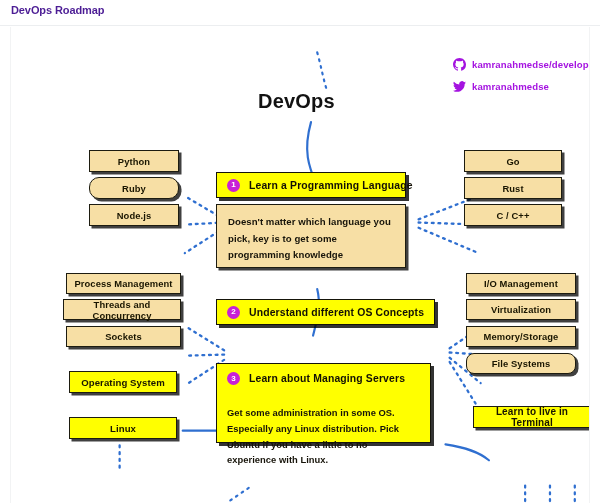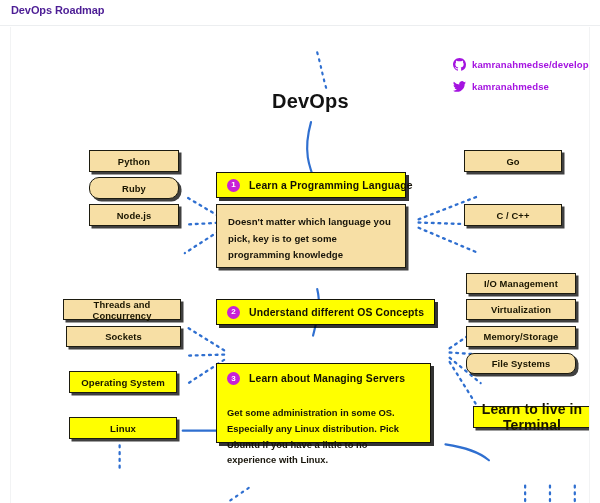--- a/index.html
+++ b/index.html
@@ -186,21 +186,21 @@
 
   <div class="social" style="left:442px;top:53px;">
     <span class="sico">
       <svg viewBox="0 0 16 16">
           <path fill="#a413e0" d="M16 3.04a6.6 6.6 0 0 1-1.89.52 3.3 3.3 0 0 0 1.45-1.82 6.6 6.6 0 0 1-2.09.8A3.28 3.28 0 0 0 7.8 5.57 9.32 9.32 0 0 1 1.11 2.18a3.28 3.28 0 0 0 1.02 4.38 3.26 3.26 0 0 1-1.49-.41v.04a3.28 3.28 0 0 0 2.63 3.22 3.3 3.3 0 0 1-1.48.06 3.29 3.29 0 0 0 3.07 2.28A6.59 6.59 0 0 1 0 13.12a9.29 9.29 0 0 0 5.03 1.48c6.04 0 9.34-5 9.34-9.34l-.01-.43A6.68 6.68 0 0 0 16 3.04z"></path>
         </svg>
     </span>
     <span>kamranahmedse</span>
   </div>
 
-  <div class="root-title" style="left:261px;top:63px;">DevOps</div>
+  <div class="root-title" style="left:247px;top:63px;">DevOps</div>
 
   <div class="step" style="left:205px;top:145px;width:190px;height:26px;">
     <span class="badge">1</span>
     <span class="step-title">Learn a Programming Language</span>
   </div>
 
   <div class="desc" style="left:205px;top:177px;width:190px;height:64px;">Doesn't matter which language you pick, key is to get some programming knowledge</div>
 
   <div class="node sub tan" style="left:78px;top:123px;width:90px;height:22px;">
     <span class="node-label">Python</span>
@@ -208,29 +208,35 @@
   <div class="node sub tan" style="left:78px;top:150px;width:90px;height:22px;border-radius:10px;">
     <span class="node-label">Ruby</span>
   </div>
   <div class="node sub tan" style="left:78px;top:177px;width:90px;height:22px;">
     <span class="node-label">Node.js</span>
   </div>
 
   <div class="node sub tan" style="left:453px;top:123px;width:98px;height:22px;">
     <span class="node-label">Go</span>
   </div>
+  <div class="node sub tan" style="left:453px;top:150px;width:98px;height:22px;">
+    <span class="node-label">Rust</span>
+  </div>
   <div class="node sub tan" style="left:453px;top:177px;width:98px;height:22px;">
     <span class="node-label">C / C++</span>
   </div>
 
   <div class="step" style="left:205px;top:272px;width:219px;height:26px;">
     <span class="badge">2</span>
     <span class="step-title">Understand different OS Concepts</span>
   </div>
 
+  <div class="node sub tan" style="left:55px;top:246px;width:115px;height:21px;">
+    <span class="node-label">Process Management</span>
+  </div>
   <div class="node sub tan" style="left:52px;top:272px;width:118px;height:21px;">
     <span class="node-label">Threads and Concurrency</span>
   </div>
   <div class="node sub tan" style="left:55px;top:299px;width:115px;height:21px;">
     <span class="node-label">Sockets</span>
   </div>
 
   <div class="node sub tan" style="left:455px;top:246px;width:110px;height:21px;">
     <span class="node-label">I/O Management</span>
   </div>
@@ -253,16 +259,16 @@
   </div>
 
   <div class="node yellow" style="left:58px;top:344px;width:108px;height:22px;text-align:center;">
     <span class="node-label" style="font-size:9.6px;">Operating System</span>
   </div>
   <div class="node yellow" style="left:58px;top:390px;width:108px;height:22px;">
     <span class="node-label" style="font-size:9.6px;">Linux</span>
   </div>
 
   <div class="node yellow" style="left:462px;top:379px;width:118px;height:22px;">
-    <span class="node-label" style="font-size:14px;">Learn to live in Terminal</span>
+    <span class="node-label" style="font-size:10px;">Learn to live in Terminal</span>
   </div>
 
 </div>
 
 </body></html>

